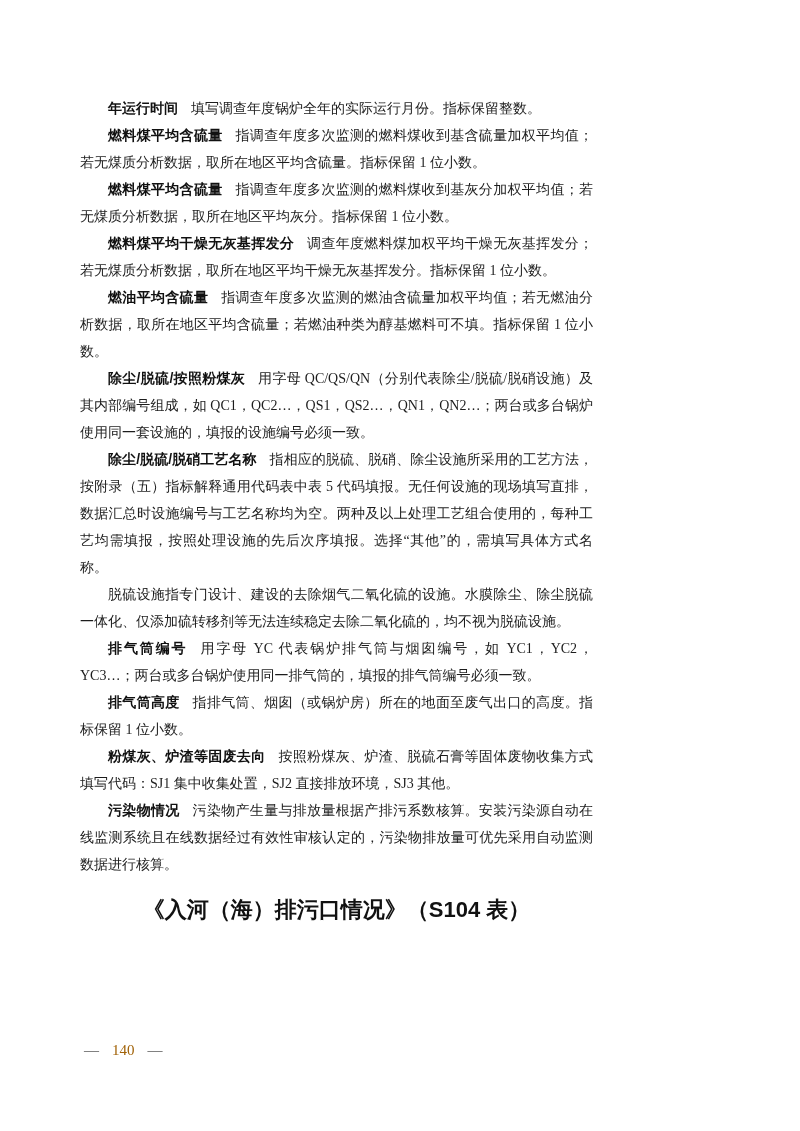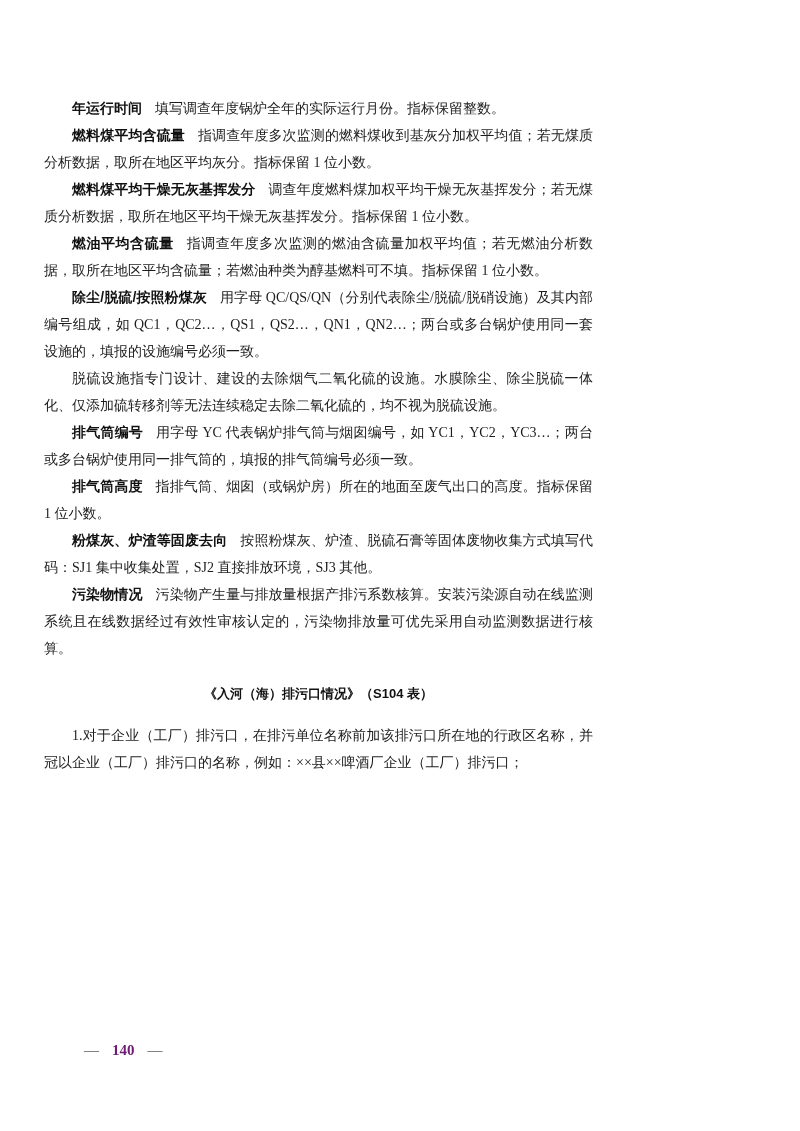--- a/index.html
+++ b/index.html
@@ -9,99 +9,100 @@
     height: 1131px;
     position: relative;
     overflow: hidden;
     font-family: "Liberation Serif", "DejaVu Serif", serif;
     color: #1c1c1c;
   }
   .page-content {
     position: absolute;
     top: 0; left: 0;
     width: 676px;
-    padding: 95px 83px 0 44px;
+    padding: 95px 83px 0 80px;
     font-size: 14px;
     line-height: 27px;
     text-align: justify;
   }
   .para {
     margin: 0;
     text-indent: 28px;
   }
   .term {
     font-weight: bold;
     font-family: "Liberation Sans", "DejaVu Sans", sans-serif;
     color: #111111;
     margin-right: 13px;
   }
   .def-text { color: #1c1c1c; }
   .section-heading {
     text-align: center;
     text-indent: 0;
     font-weight: bold;
     font-family: "Liberation Sans", "DejaVu Sans", sans-serif;
-    font-size: 13px;
+    font-size: 22px;
     line-height: 36px;
     margin: 14px 0 10px 0;
     color: #111111;
   }
   .page-footer {
     position: absolute;
     left: 84px;
     top: 1040px;
     display: flex;
     align-items: center;
     gap: 13px;
     font-size: 15px;
     line-height: 20px;
     color: #3a3a3a;
     font-family: "Liberation Serif", "DejaVu Serif", serif;
   }
   .footer-dash { letter-spacing: 0; color: #555555; }
-  .page-number { color: #701a75; font-weight: bold; }
+  .page-number { color: #a16207; }
 </style>
 </head>
 <body>
 
 <div class="page-content">
 
   <div>
 
       <p class="para"><span class="term">年运行时间</span><span class="def-text">填写调查年度锅炉全年的实际运行月份。指标保留整数。</span></p>
 
 
+      <p class="para"><span class="term">燃料煤平均含硫量</span><span class="def-text">指调查年度多次监测的燃料煤收到基含硫量加权平均值；若无煤质分析数据，取所在地区平均含硫量。指标保留 1 位小数。</span></p>
 
       <p class="para"><span class="term">燃料煤平均含硫量</span><span class="def-text">指调查年度多次监测的燃料煤收到基灰分加权平均值；若无煤质分析数据，取所在地区平均灰分。指标保留 1 位小数。</span></p>
 
       <p class="para"><span class="term">燃料煤平均干燥无灰基挥发分</span><span class="def-text">调查年度燃料煤加权平均干燥无灰基挥发分；若无煤质分析数据，取所在地区平均干燥无灰基挥发分。指标保留 1 位小数。</span></p>
 
       <p class="para"><span class="term">燃油平均含硫量</span><span class="def-text">指调查年度多次监测的燃油含硫量加权平均值；若无燃油分析数据，取所在地区平均含硫量；若燃油种类为醇基燃料可不填。指标保留 1 位小数。</span></p>
 
       <p class="para"><span class="term">除尘/脱硫/按照粉煤灰</span><span class="def-text">用字母 QC/QS/QN（分别代表除尘/脱硫/脱硝设施）及其内部编号组成，如 QC1，QC2…，QS1，QS2…，QN1，QN2…；两台或多台锅炉使用同一套设施的，填报的设施编号必须一致。</span></p>
 
+      <p class="para"><span class="term">除尘/脱硫/脱硝工艺名称</span><span class="def-text">指相应的脱硫、脱硝、除尘设施所采用的工艺方法，按附录（五）指标解释通用代码表中表 5 代码填报。无任何设施的现场填写直排，数据汇总时设施编号与工艺名称均为空。两种及以上处理工艺组合使用的，每种工艺均需填报，按照处理设施的先后次序填报。选择“其他”的，需填写具体方式名称。</span></p>
 
       <p class="para"><span class="def-text">脱硫设施指专门设计、建设的去除烟气二氧化硫的设施。水膜除尘、除尘脱硫一体化、仅添加硫转移剂等无法连续稳定去除二氧化硫的，均不视为脱硫设施。</span></p>
 
 
       <p class="para"><span class="term">排气筒编号</span><span class="def-text">用字母 YC 代表锅炉排气筒与烟囱编号，如 YC1，YC2，YC3…；两台或多台锅炉使用同一排气筒的，填报的排气筒编号必须一致。</span></p>
 
       <p class="para"><span class="term">排气筒高度</span><span class="def-text">指排气筒、烟囱（或锅炉房）所在的地面至废气出口的高度。指标保留 1 位小数。</span></p>
 
       <p class="para"><span class="term">粉煤灰、炉渣等固废去向</span><span class="def-text">按照粉煤灰、炉渣、脱硫石膏等固体废物收集方式填写代码：SJ1 集中收集处置，SJ2 直接排放环境，SJ3 其他。</span></p>
 
       <p class="para"><span class="term">污染物情况</span><span class="def-text">污染物产生量与排放量根据产排污系数核算。安装污染源自动在线监测系统且在线数据经过有效性审核认定的，污染物排放量可优先采用自动监测数据进行核算。</span></p>
     </div>
 
   <h2 class="section-heading">《入河（海）排污口情况》（S104 表）</h2>
 
   <div>
 
 
-      <p class="para"><span class="def-text">1.对于企业（工厂）排污口，在排污单位名称前加该排污口所在地的行政区名称，并冠以企业（工厂）排污口的名称，例如：××县××啤酒厂企业（工厂）排污口；</span></p>
     </div>
 
 </div>
 
 <div class="page-footer">
   <span class="footer-dash">—</span>
   <span class="page-number">140</span>
   <span class="footer-dash">—</span>
 </div>
 

